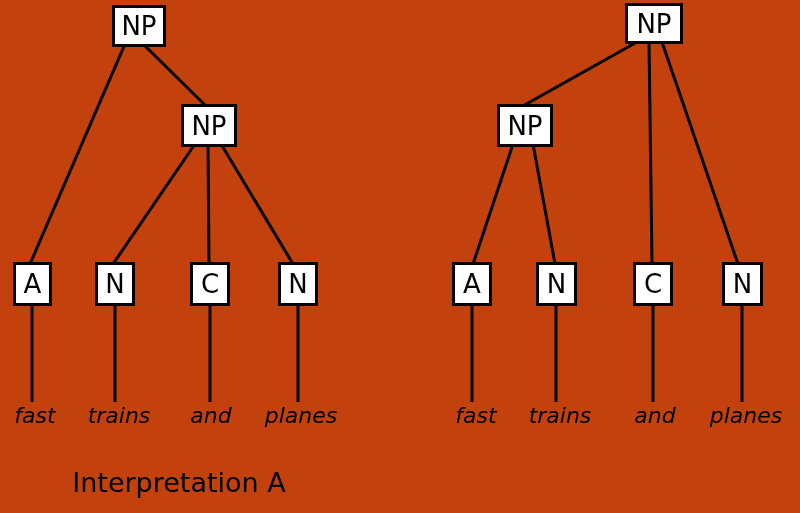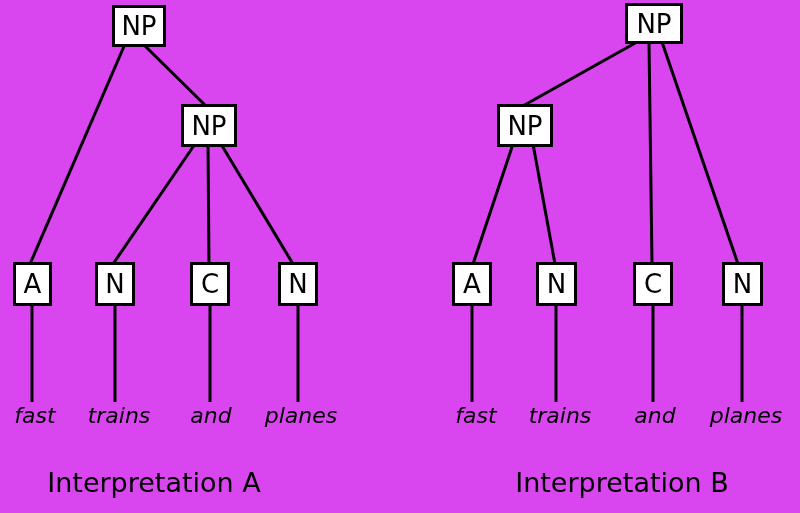--- a/index.html
+++ b/index.html
@@ -4,21 +4,21 @@
 <style>
   html, body {
     margin: 0;
     padding: 0;
     background: #ffffff;
   }
   #canvas {
     position: relative;
     width: 800px;
     height: 513px;
-    background: #d946ef;
+    background: #c2410c;
     font-family: "DejaVu Sans", sans-serif;
     color: #000000;
     overflow: hidden;
   }
   #edges {
     position: absolute;
     left: 0;
     top: 0;
     z-index: 0;
   }
@@ -88,30 +88,29 @@
   <div class="node" style="left:13px;  top:262px; width:39px; height:44px;">A</div>
   <div class="node" style="left:95px;  top:262px; width:40px; height:44px;">N</div>
   <div class="node" style="left:190px; top:262px; width:40px; height:44px;">C</div>
   <div class="node" style="left:278px; top:262px; width:40px; height:44px;">N</div>
 
   <span class="word" style="left:35px;  top:404px;">fast</span>
   <span class="word" style="left:119px; top:404px;">trains</span>
   <span class="word" style="left:211px; top:404px;">and</span>
   <span class="word" style="left:301px; top:404px;">planes</span>
 
-  <div class="caption" style="left:154px; top:468px;">Interpretation A</div>
+  <div class="caption" style="left:179px; top:468px;">Interpretation A</div>
 
   <div class="node" style="left:625px; top:3px;  width:58px; height:41px;">NP</div>
   <div class="node" style="left:497px; top:104px; width:56px; height:43px;">NP</div>
 
   <div class="node" style="left:452px; top:262px; width:40px; height:44px;">A</div>
   <div class="node" style="left:536px; top:262px; width:41px; height:44px;">N</div>
   <div class="node" style="left:633px; top:262px; width:40px; height:44px;">C</div>
   <div class="node" style="left:722px; top:262px; width:41px; height:44px;">N</div>
 
   <span class="word" style="left:476px; top:404px;">fast</span>
   <span class="word" style="left:560px; top:404px;">trains</span>
   <span class="word" style="left:655px; top:404px;">and</span>
   <span class="word" style="left:746px; top:404px;">planes</span>
 
-  <div class="caption" style="left:622px; top:468px;">Interpretation B</div>
 
 </div>
 
 </body></html>

